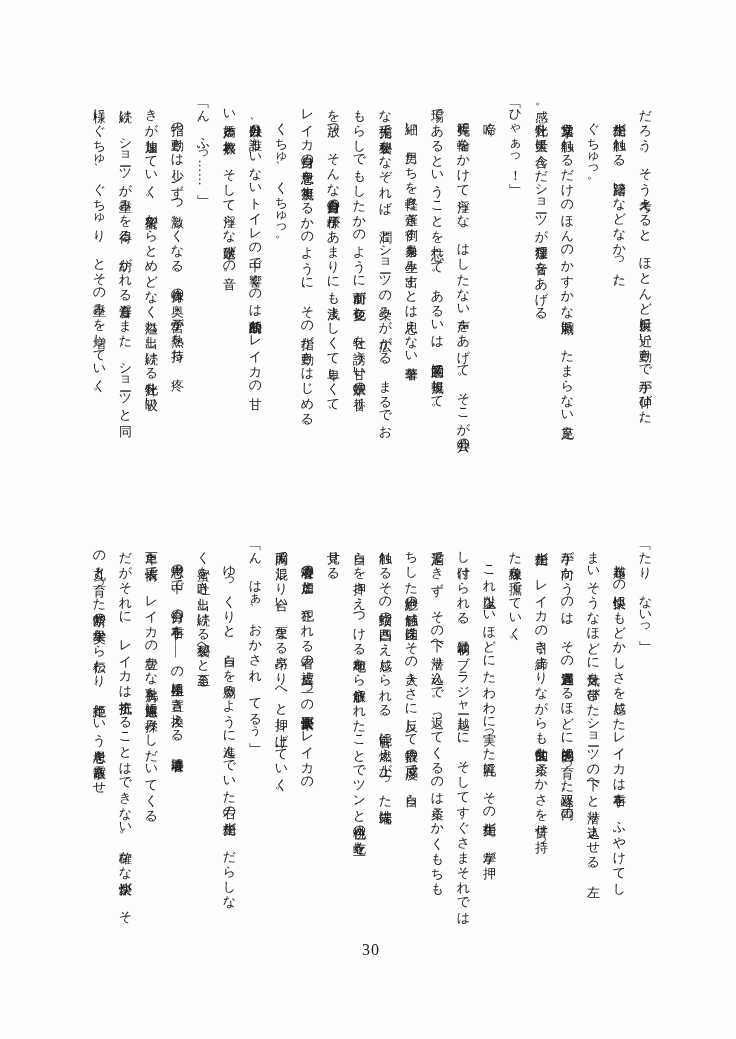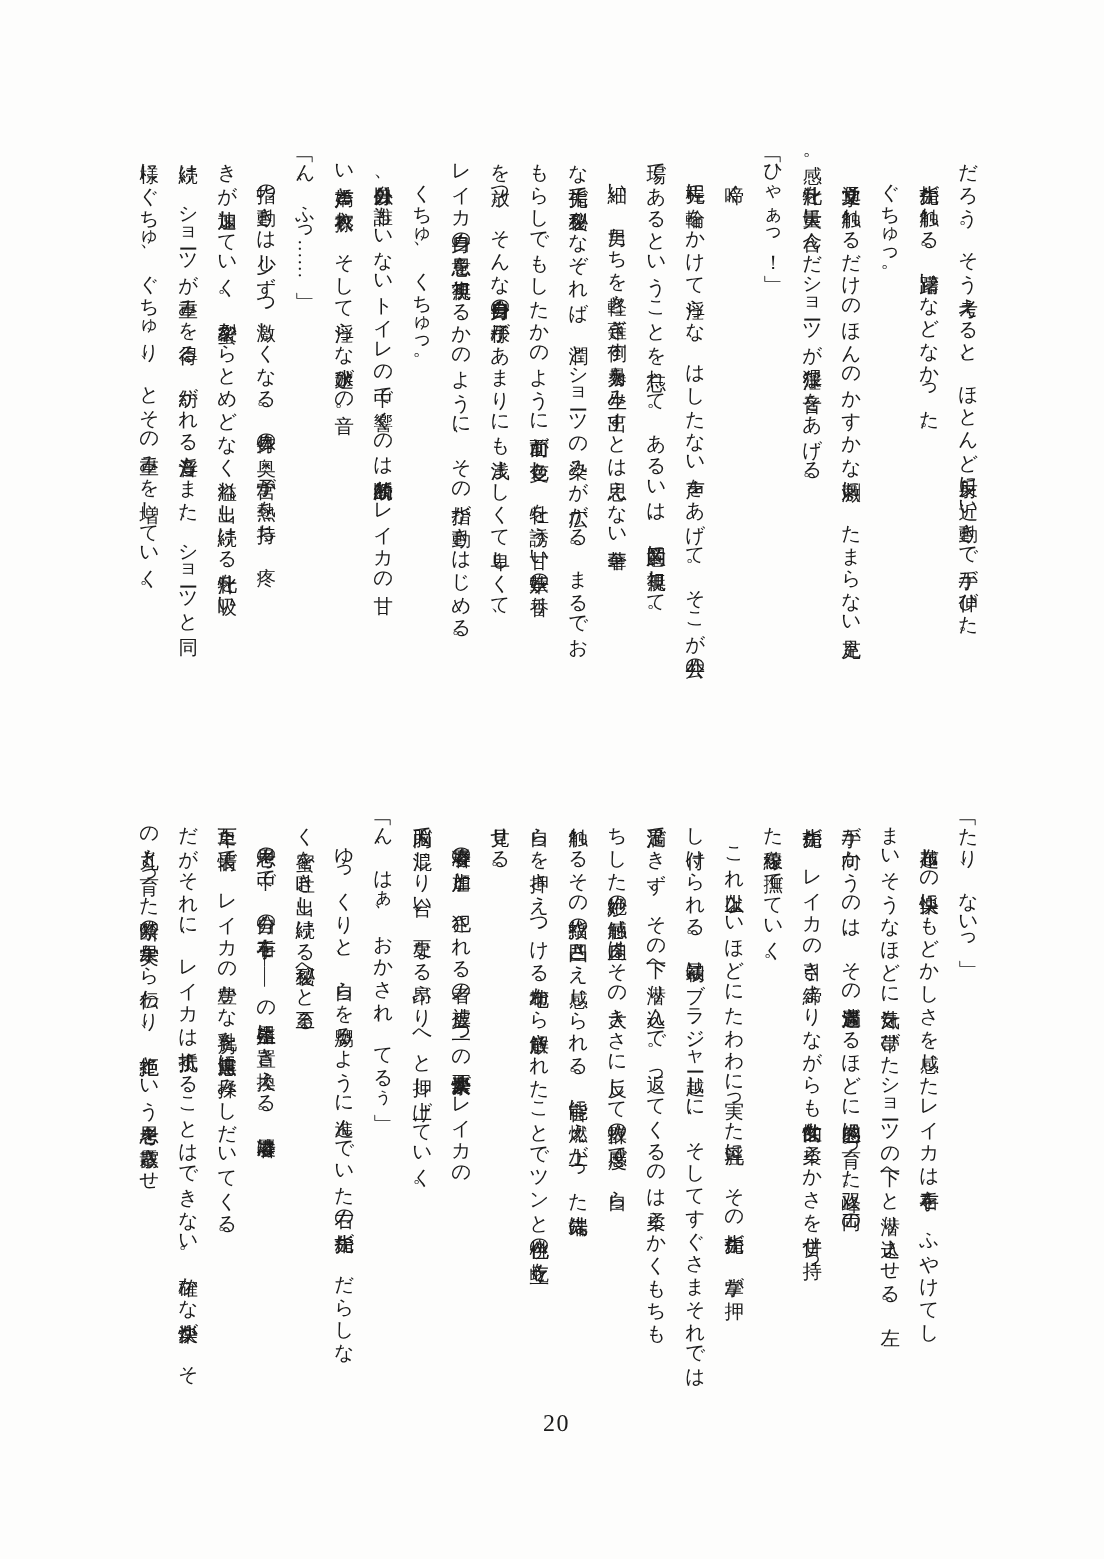--- a/index.html
+++ b/index.html
@@ -97,15 +97,15 @@
       <p>脳内で混じり合い、更なる昂ぶりへと押し上げていく。</p>
       <p>「ん、はぁ、おかされ、てるぅ」</p>
       <p>　ゆっくりと、自らを嬲るように進んでいた右の指先が、だらしな</p>
       <p>く蜜を吐き出し続ける秘裂へと至る。</p>
       <p>　思考の中で、自分の右手を――の生殖器に置き換える。凌辱者は</p>
       <p>下卑た表情で、レイカの豊かな乳房を無遠慮に揉みしだいてくる。</p>
       <p>だがそれに、レイカは抵抗することはできない。確かな快楽が、そ</p>
       <p>の丸々と育った禁断の果実から伝わり、拒絶という思考を霧散させ</p>
     </div>
 
-  <div class="page-number">20</div>
+  <div class="page-number">30</div>
 
 </div>
 
 </body></html>

